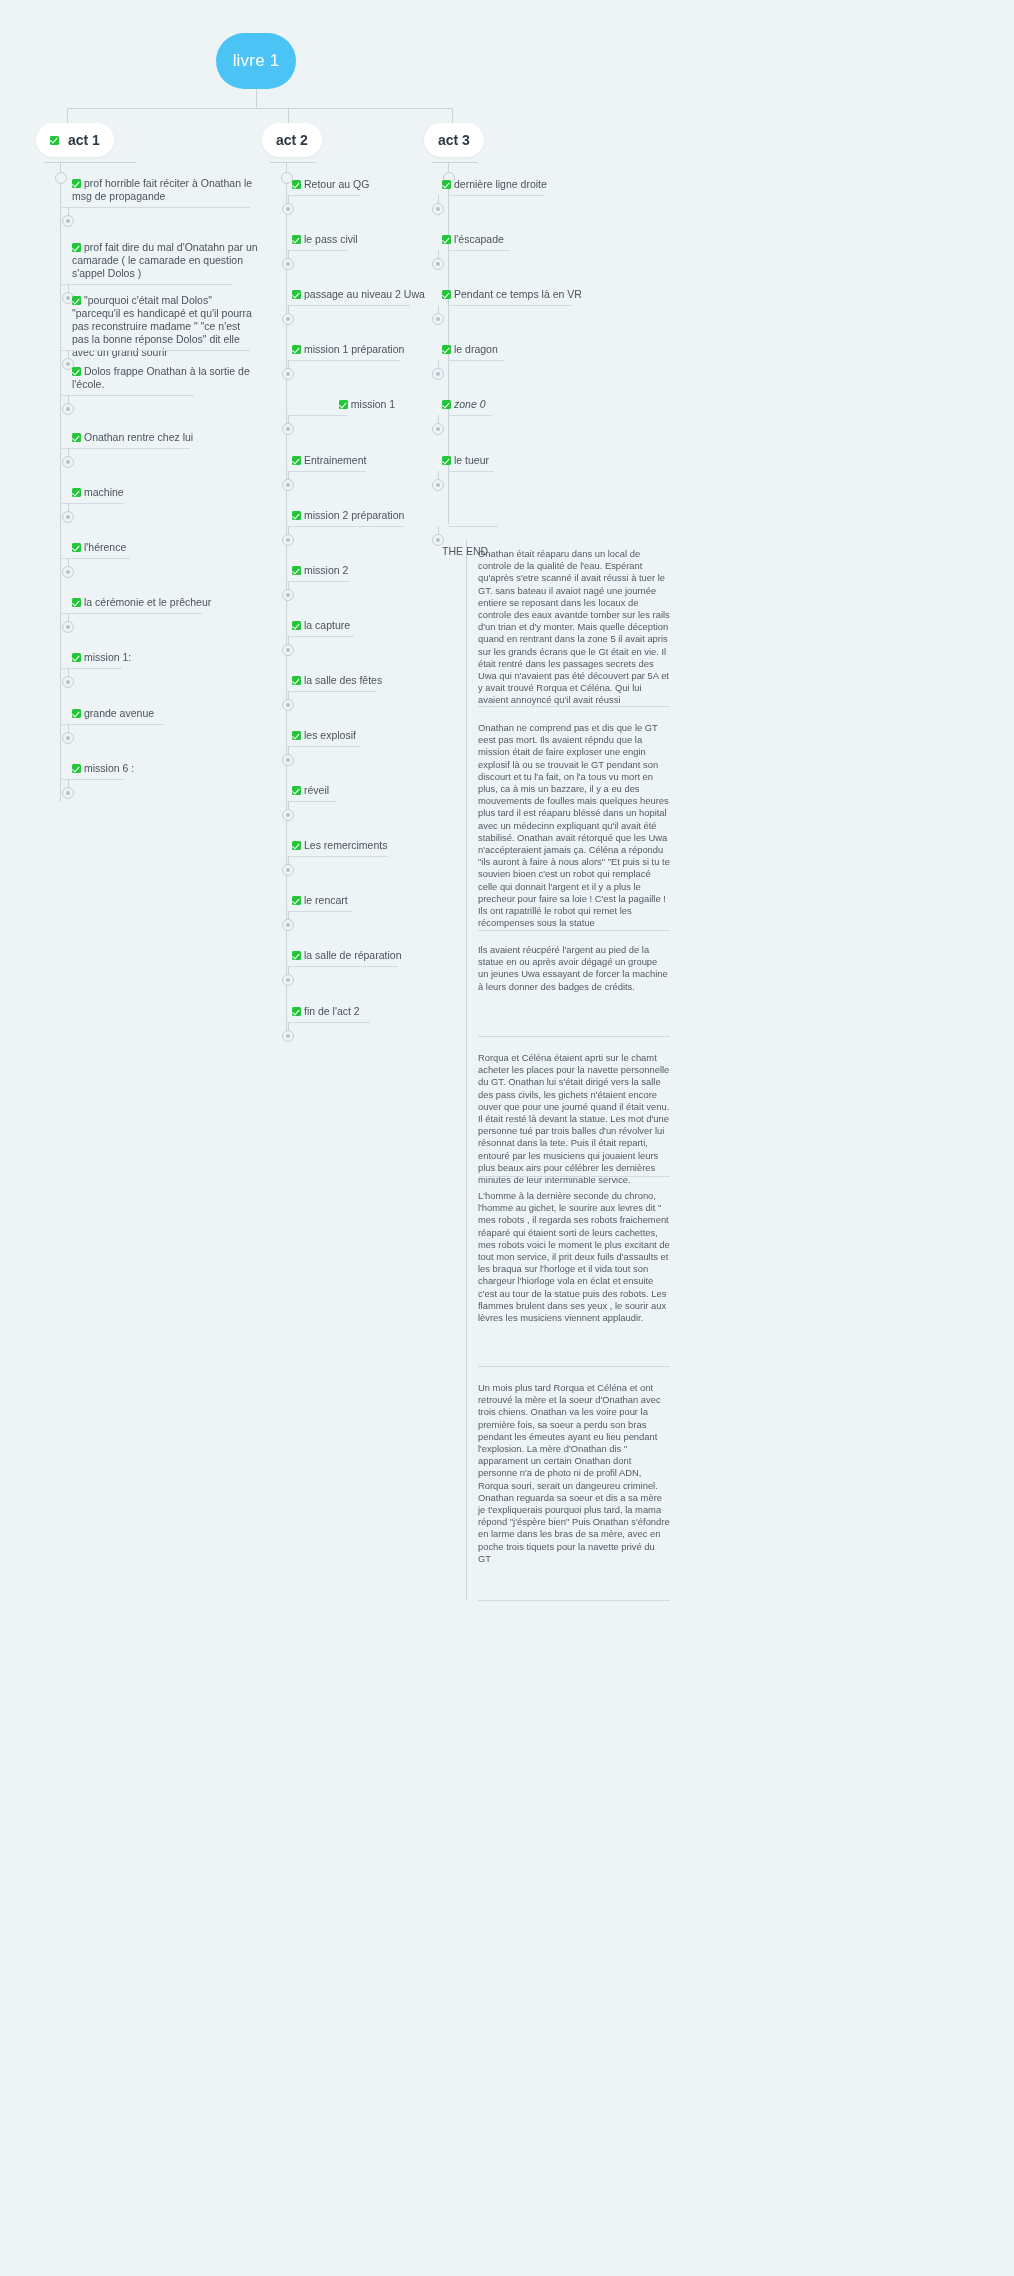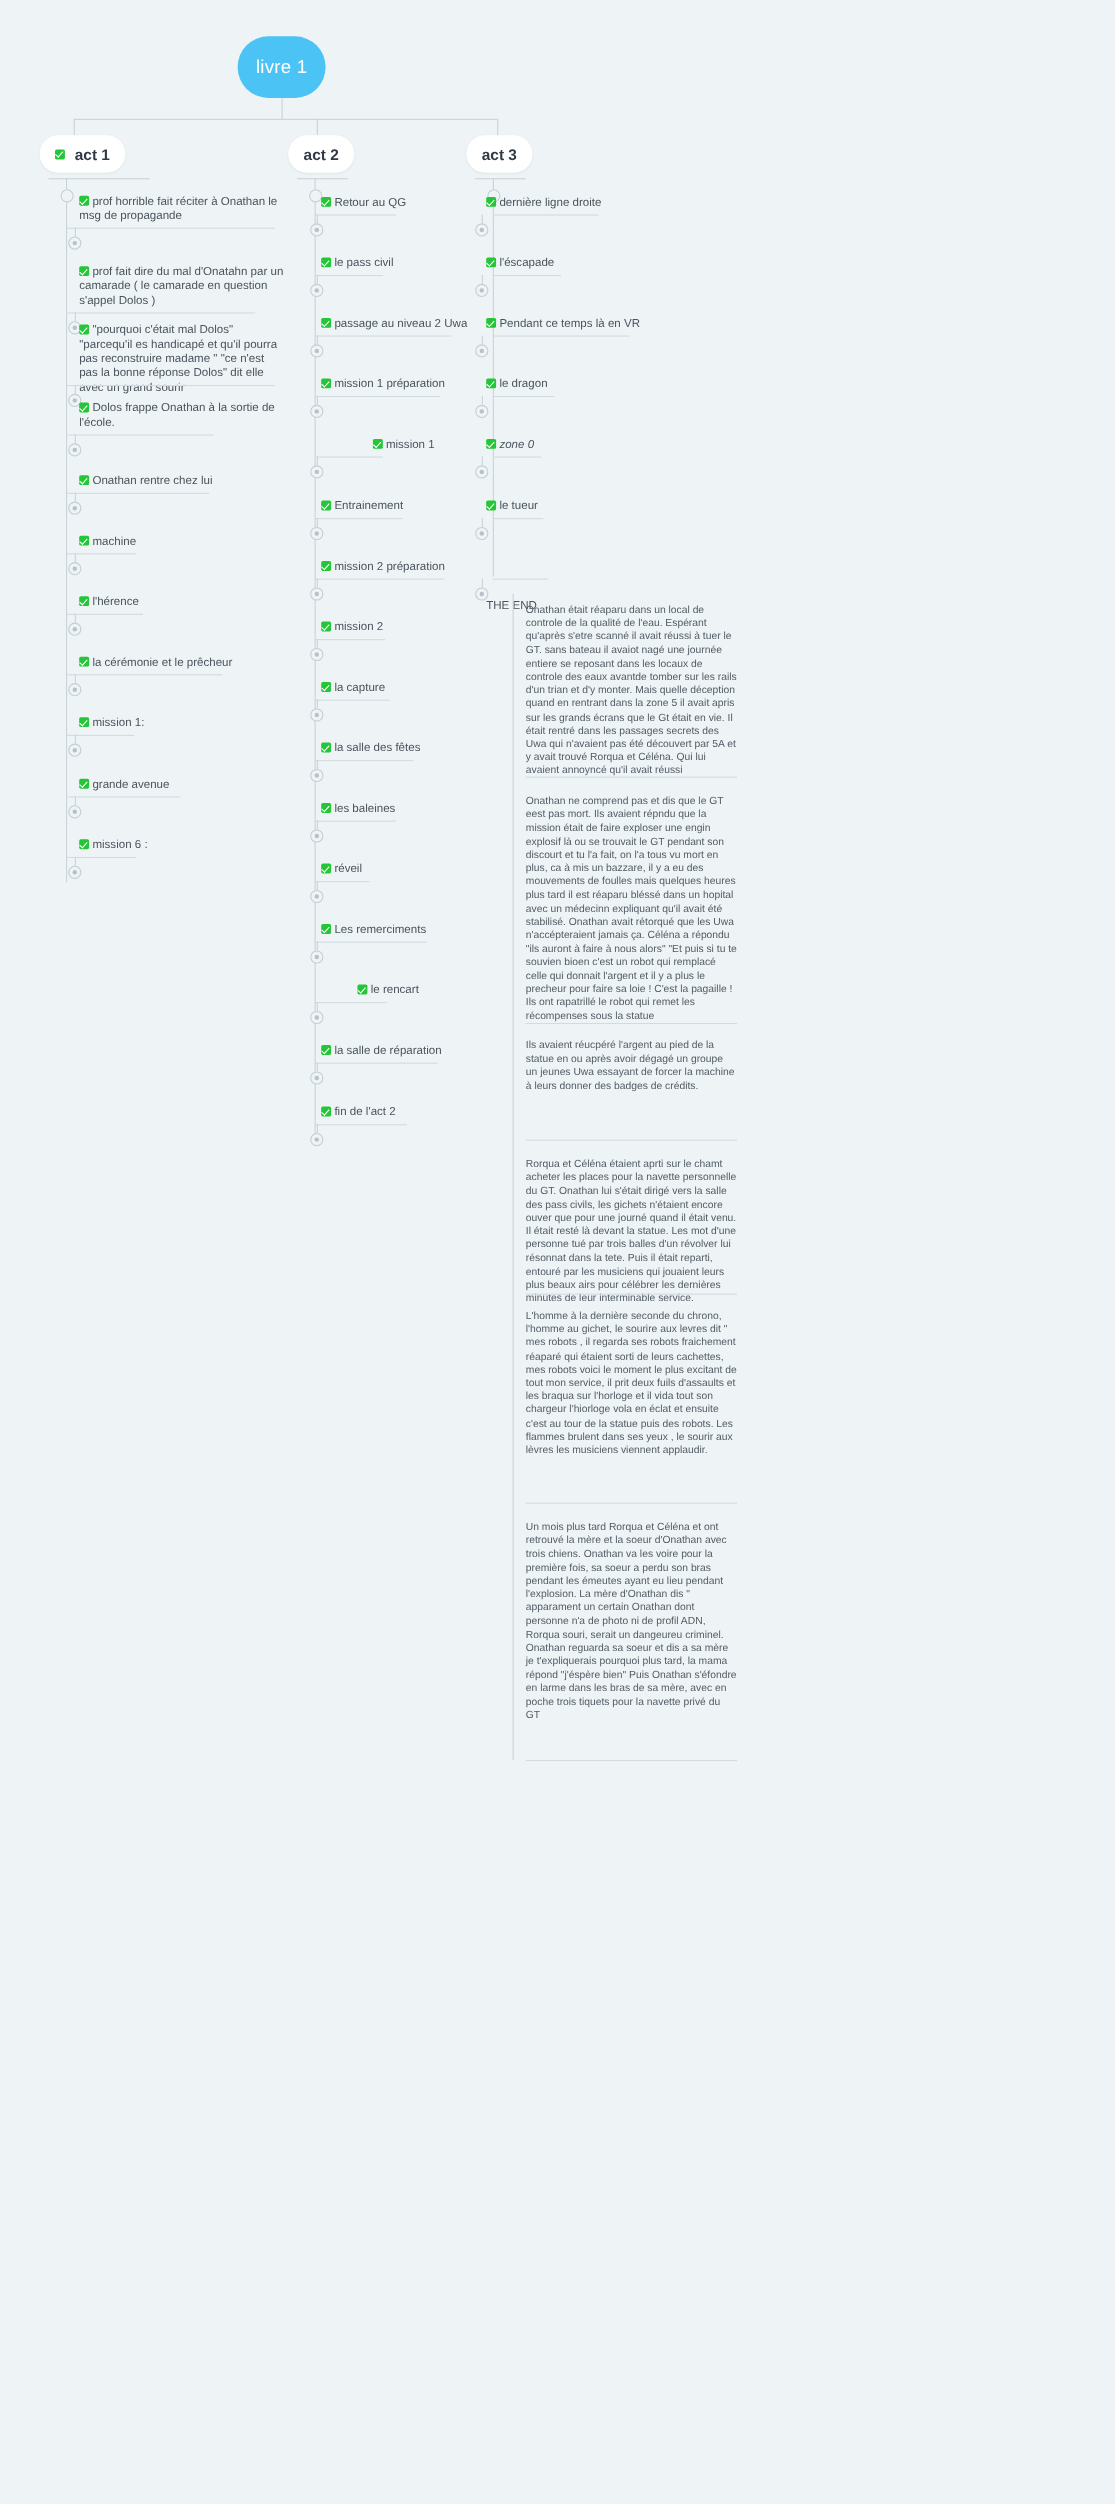--- a/index.html
+++ b/index.html
@@ -217,33 +217,33 @@
       <div class="spine-dot filled" style="left:282px;top:589px;"></div>
       <div class="conn v" style="position:absolute;left:288px;top:581px;height:8px;"></div>
       <div class="leaf" style="position:absolute;left:292px;top:619px;width:150px;"><span class="chk"></span><span class="ltxt">la capture</span></div>
       <div class="leaf-underline" style="left:286px;top:636px;width:68px;"></div>
       <div class="spine-dot filled" style="left:282px;top:644px;"></div>
       <div class="conn v" style="position:absolute;left:288px;top:636px;height:8px;"></div>
       <div class="leaf" style="position:absolute;left:292px;top:674px;width:150px;"><span class="chk"></span><span class="ltxt">la salle des fêtes</span></div>
       <div class="leaf-underline" style="left:286px;top:691px;width:90px;"></div>
       <div class="spine-dot filled" style="left:282px;top:699px;"></div>
       <div class="conn v" style="position:absolute;left:288px;top:691px;height:8px;"></div>
-      <div class="leaf" style="position:absolute;left:292px;top:729px;width:150px;"><span class="chk"></span><span class="ltxt">les baleines</span></div>
+      <div class="leaf" style="position:absolute;left:292px;top:729px;width:150px;"><span class="chk"></span><span class="ltxt">les explosif</span></div>
       <div class="leaf-underline" style="left:286px;top:746px;width:74px;"></div>
       <div class="spine-dot filled" style="left:282px;top:754px;"></div>
       <div class="conn v" style="position:absolute;left:288px;top:746px;height:8px;"></div>
       <div class="leaf" style="position:absolute;left:292px;top:784px;width:150px;"><span class="chk"></span><span class="ltxt">réveil</span></div>
       <div class="leaf-underline" style="left:286px;top:801px;width:50px;"></div>
       <div class="spine-dot filled" style="left:282px;top:809px;"></div>
       <div class="conn v" style="position:absolute;left:288px;top:801px;height:8px;"></div>
       <div class="leaf" style="position:absolute;left:292px;top:839px;width:150px;"><span class="chk"></span><span class="ltxt">Les remerciments</span></div>
       <div class="leaf-underline" style="left:286px;top:856px;width:102px;"></div>
       <div class="spine-dot filled" style="left:282px;top:864px;"></div>
       <div class="conn v" style="position:absolute;left:288px;top:856px;height:8px;"></div>
-      <div class="leaf" style="position:absolute;left:292px;top:894px;width:150px;margin-left:33px;"><span class="chk"></span><span class="ltxt">le rencart</span></div>
+      <div class="leaf" style="position:absolute;left:292px;top:894px;width:150px;"><span class="chk"></span><span class="ltxt">le rencart</span></div>
       <div class="leaf-underline" style="left:286px;top:911px;width:66px;"></div>
       <div class="spine-dot filled" style="left:282px;top:919px;"></div>
       <div class="conn v" style="position:absolute;left:288px;top:911px;height:8px;"></div>
       <div class="leaf" style="position:absolute;left:292px;top:949px;width:150px;"><span class="chk"></span><span class="ltxt">la salle de réparation</span></div>
       <div class="leaf-underline" style="left:286px;top:966px;width:112px;"></div>
       <div class="spine-dot filled" style="left:282px;top:974px;"></div>
       <div class="conn v" style="position:absolute;left:288px;top:966px;height:8px;"></div>
       <div class="leaf" style="position:absolute;left:292px;top:1005px;width:150px;"><span class="chk"></span><span class="ltxt">fin de l'act 2</span></div>
       <div class="leaf-underline" style="left:286px;top:1022px;width:84px;"></div>
       <div class="spine-dot filled" style="left:282px;top:1030px;"></div>

